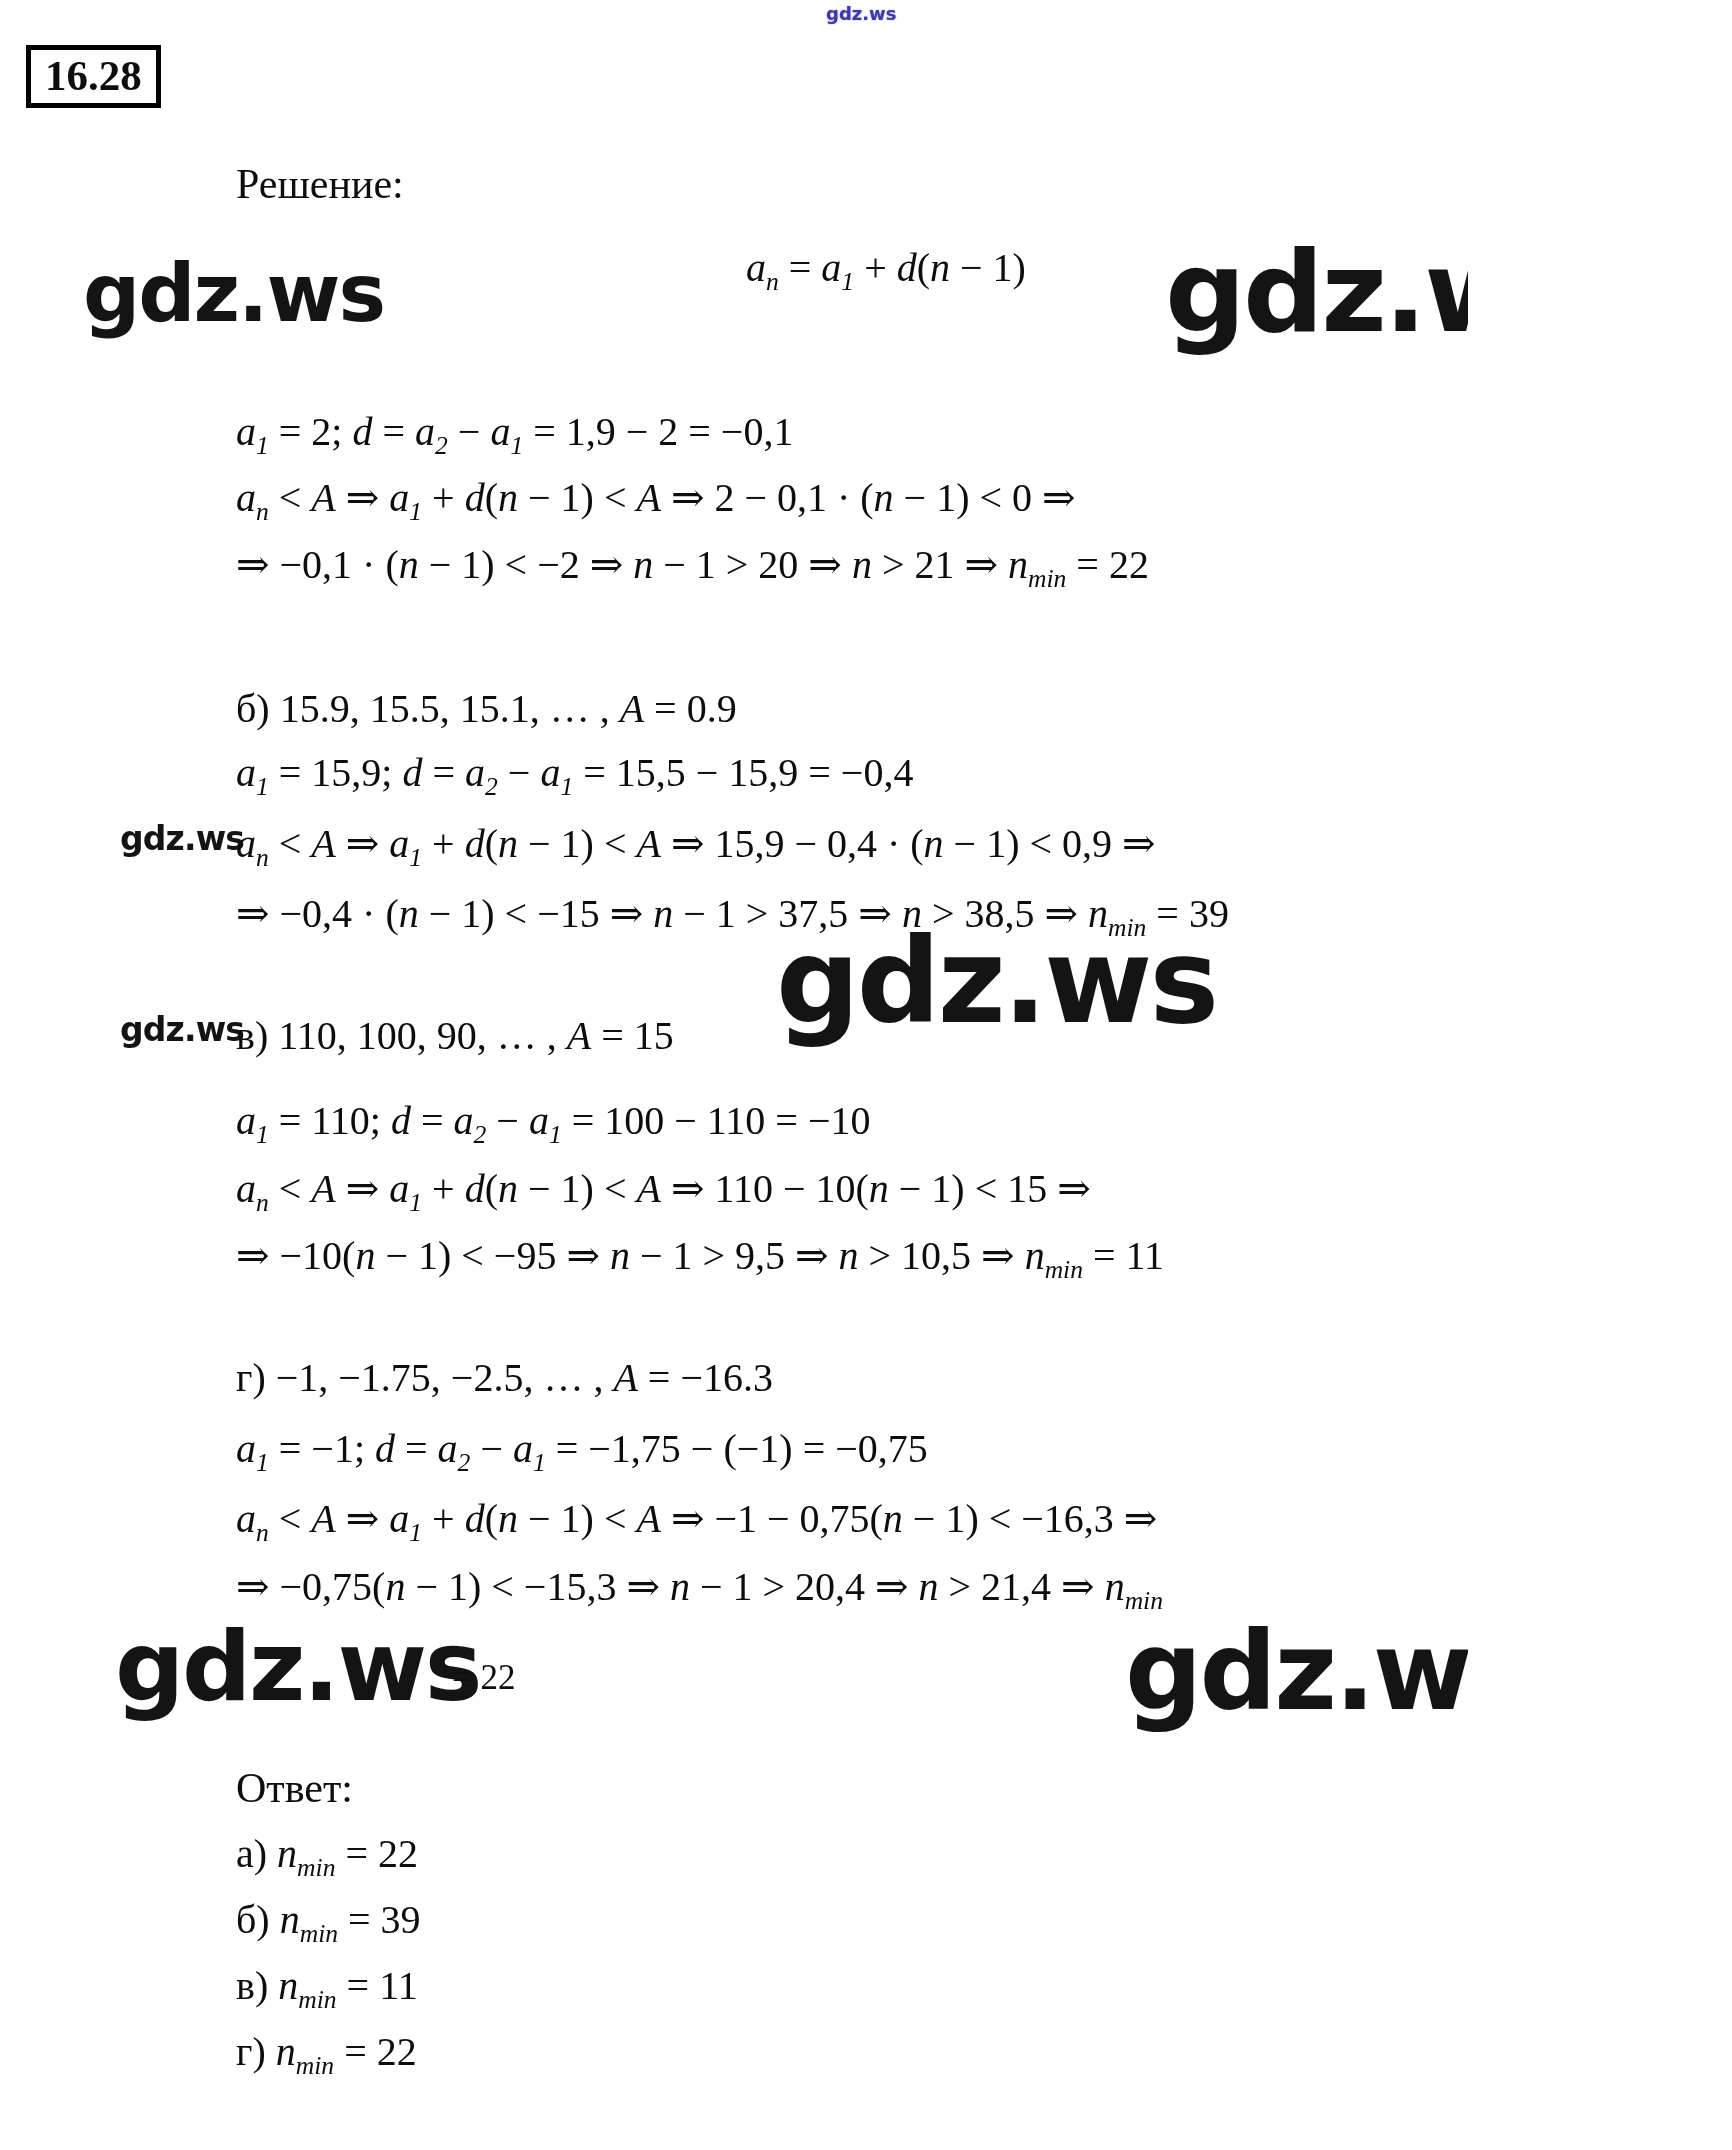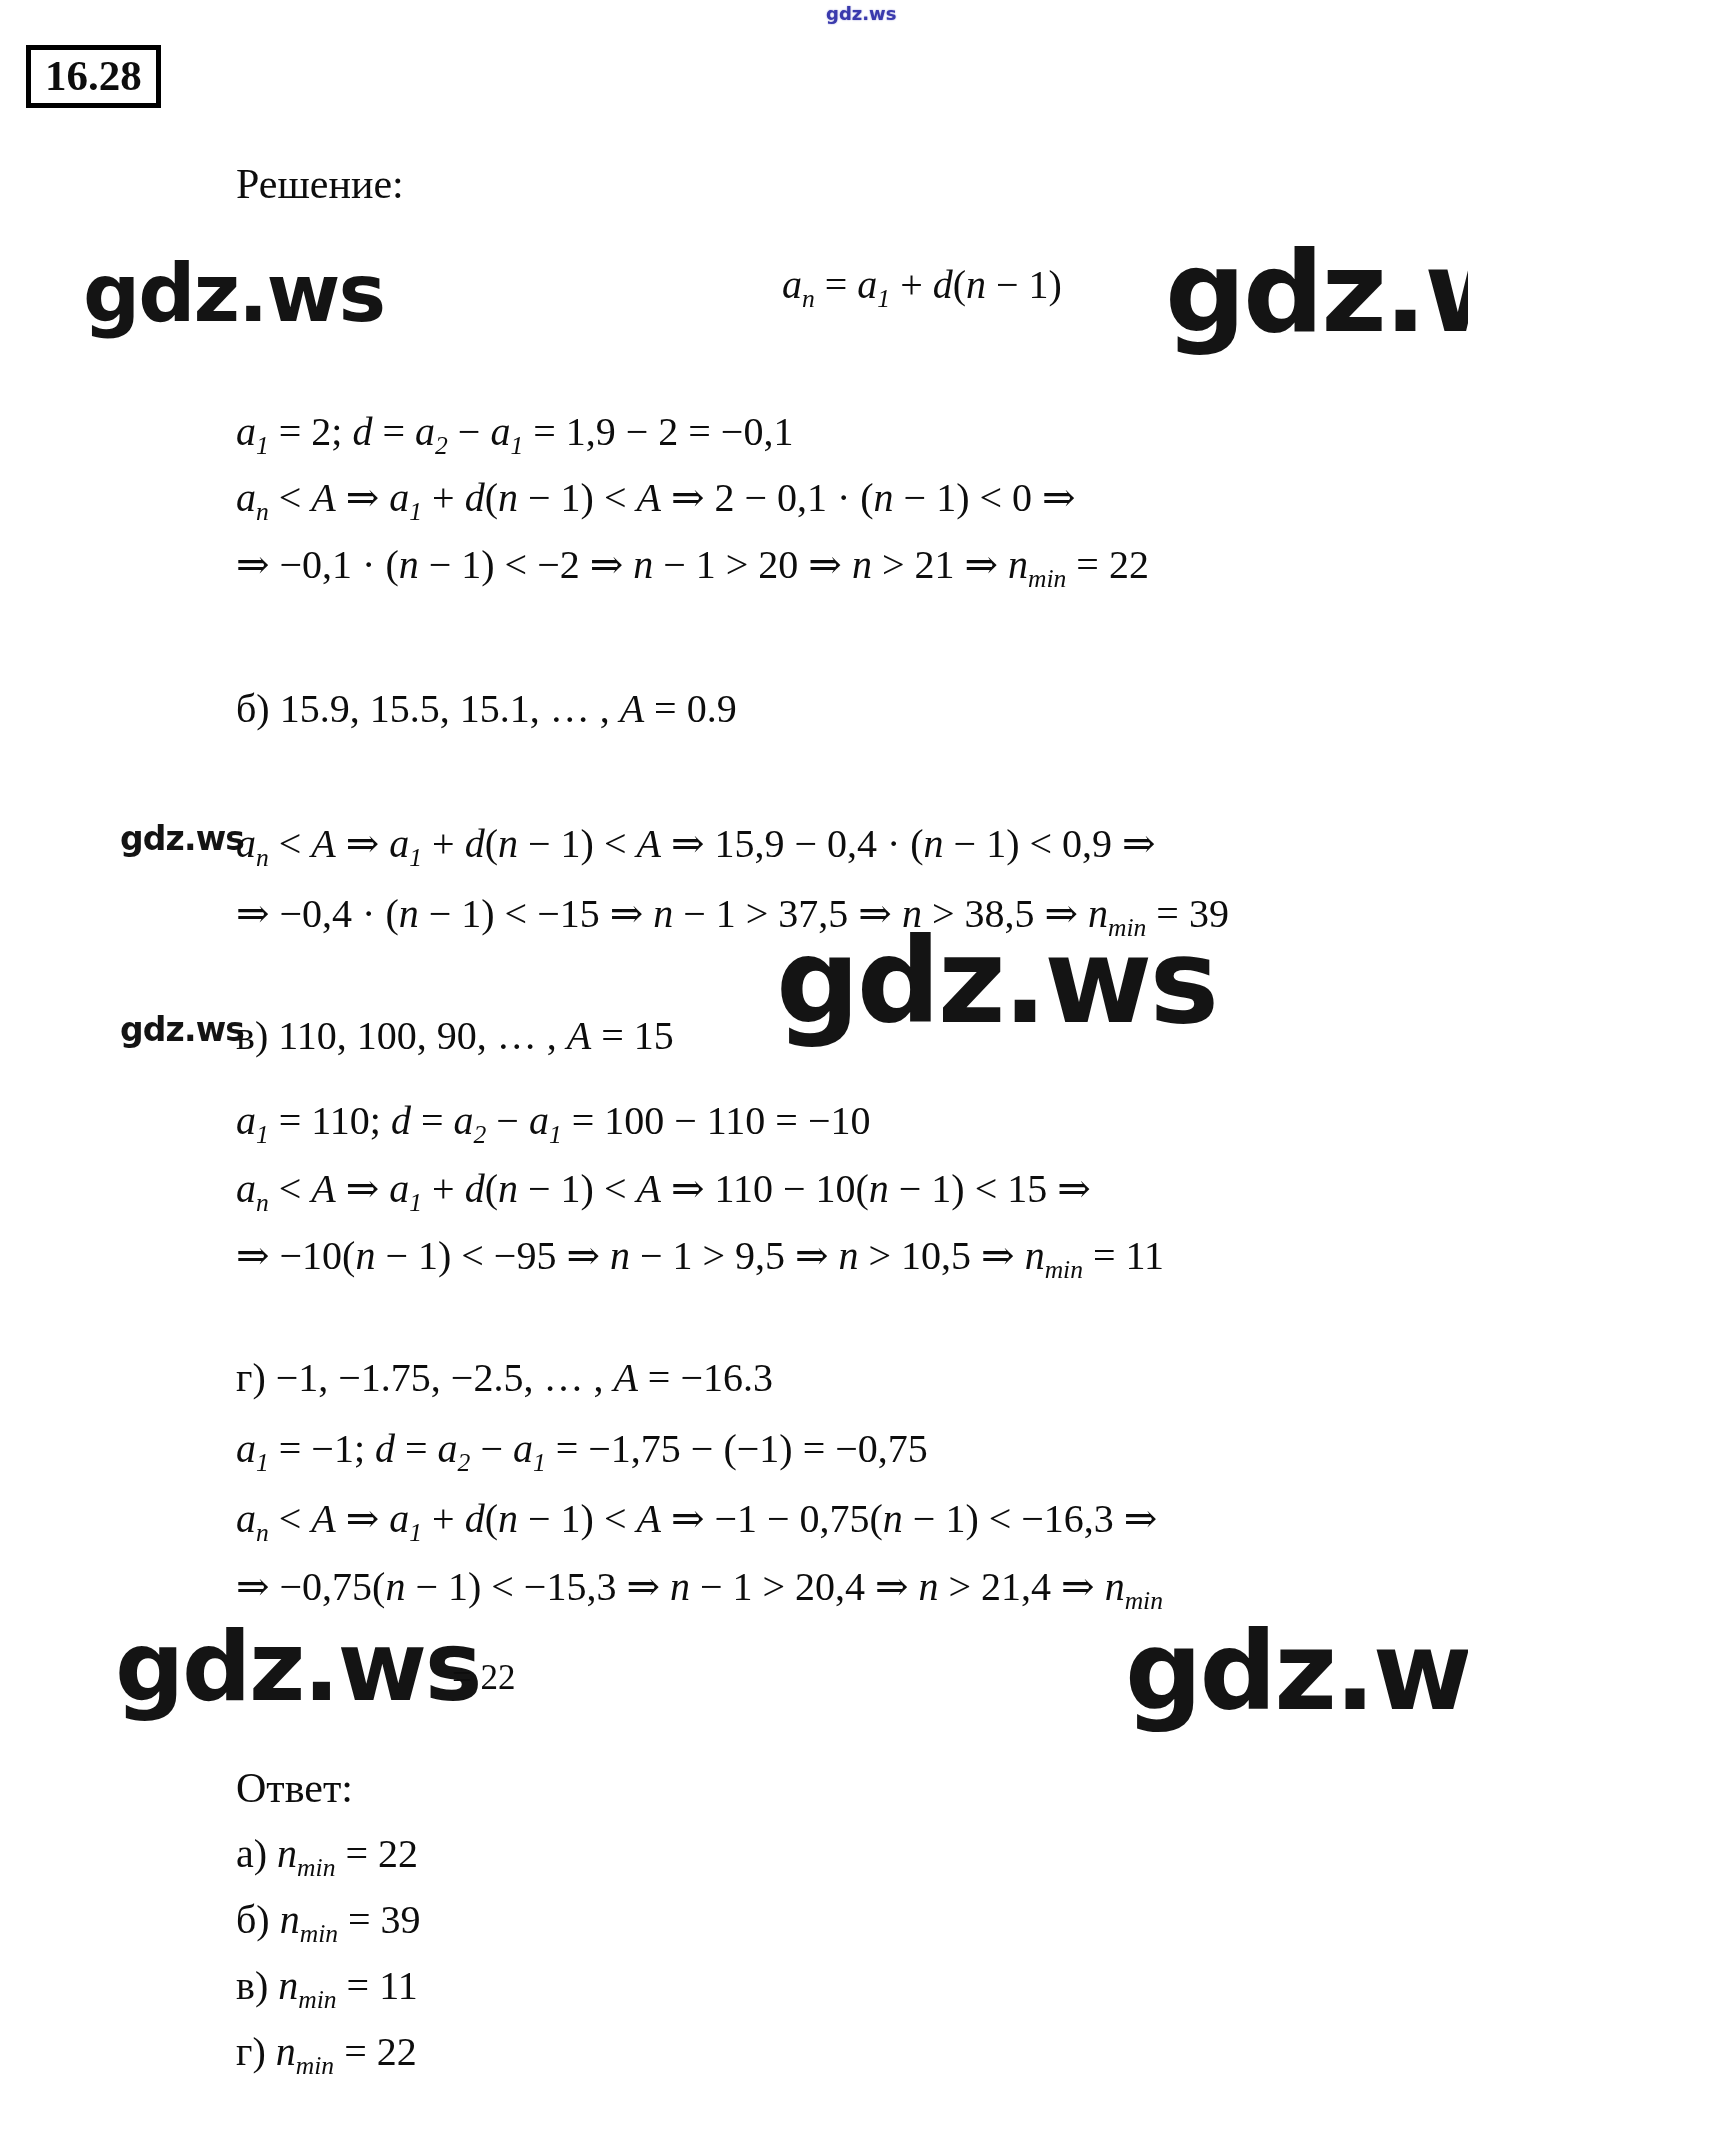--- a/index.html
+++ b/index.html
@@ -37,27 +37,28 @@
   <div class="abs wm wm-fleft">gdz.ws</div>
   <div class="abs wm wm-fright">gdz.ws</div>
   <div class="abs wm wm-small1">gdz.ws</div>
   <div class="abs wm wm-small2">gdz.ws</div>
   <div class="abs wm wm-center">gdz.ws</div>
   <div class="abs wm wm-bleft">gdz.ws</div>
   <div class="abs wm wm-bright">gdz.ws</div>
 
   <div class="abs numbox" style="left:26px;top:45px;">16.28</div>
   <div class="abs text" style="left:236px;top:116px;margin-top:44px;">Решение:</div>
-  <div class="abs math" style="left:746px;top:261px;margin-left:36px;"><i>a</i><sub>n</sub> = <i>a</i><sub>1</sub> + <i>d</i>(<i>n</i> − 1)</div>
+  <div class="abs math" style="left:746px;top:244px;"><i>a</i><sub>n</sub> = <i>a</i><sub>1</sub> + <i>d</i>(<i>n</i> − 1)</div>
 
   <div class="abs math" style="left:236px;top:408px;"><i>a</i><sub>1</sub> = 2; <i>d</i> = <i>a</i><sub>2</sub> − <i>a</i><sub>1</sub> = 1,9 − 2 = −0,1</div>
   <div class="abs math" style="left:236px;top:474px;"><i>a</i><sub>n</sub> &lt; <i>A</i> ⇒ <i>a</i><sub>1</sub> + <i>d</i>(<i>n</i> − 1) &lt; <i>A</i> ⇒ 2 − 0,1 · (<i>n</i> − 1) &lt; 0 ⇒</div>
   <div class="abs math" style="left:236px;top:541px;">⇒ −0,1 · (<i>n</i> − 1) &lt; −2 ⇒ <i>n</i> − 1 &gt; 20 ⇒ <i>n</i> &gt; 21 ⇒ <i>n</i><sub>min</sub> = 22</div>
 
   <div class="abs math" style="left:236px;top:685px;">б) 15.9, 15.5, 15.1, … , <i>A</i> = 0.9</div>
+  <div class="abs math" style="left:236px;top:749px;"><i>a</i><sub>1</sub> = 15,9; <i>d</i> = <i>a</i><sub>2</sub> − <i>a</i><sub>1</sub> = 15,5 − 15,9 = −0,4</div>
   <div class="abs math" style="left:236px;top:820px;"><i>a</i><sub>n</sub> &lt; <i>A</i> ⇒ <i>a</i><sub>1</sub> + <i>d</i>(<i>n</i> − 1) &lt; <i>A</i> ⇒ 15,9 − 0,4 · (<i>n</i> − 1) &lt; 0,9 ⇒</div>
   <div class="abs math" style="left:236px;top:890px;">⇒ −0,4 · (<i>n</i> − 1) &lt; −15 ⇒ <i>n</i> − 1 &gt; 37,5 ⇒ <i>n</i> &gt; 38,5 ⇒ <i>n</i><sub>min</sub> = 39</div>
 
   <div class="abs math" style="left:236px;top:1012px;">в) 110, 100, 90, … , <i>A</i> = 15</div>
   <div class="abs math" style="left:236px;top:1097px;"><i>a</i><sub>1</sub> = 110; <i>d</i> = <i>a</i><sub>2</sub> − <i>a</i><sub>1</sub> = 100 − 110 = −10</div>
   <div class="abs math" style="left:236px;top:1165px;"><i>a</i><sub>n</sub> &lt; <i>A</i> ⇒ <i>a</i><sub>1</sub> + <i>d</i>(<i>n</i> − 1) &lt; <i>A</i> ⇒ 110 − 10(<i>n</i> − 1) &lt; 15 ⇒</div>
   <div class="abs math" style="left:236px;top:1232px;">⇒ −10(<i>n</i> − 1) &lt; −95 ⇒ <i>n</i> − 1 &gt; 9,5 ⇒ <i>n</i> &gt; 10,5 ⇒ <i>n</i><sub>min</sub> = 11</div>
 
   <div class="abs math" style="left:236px;top:1354px;">г) −1, −1.75, −2.5, … , <i>A</i> = −16.3</div>
   <div class="abs math" style="left:236px;top:1425px;"><i>a</i><sub>1</sub> = −1; <i>d</i> = <i>a</i><sub>2</sub> − <i>a</i><sub>1</sub> = −1,75 − (−1) = −0,75</div>

